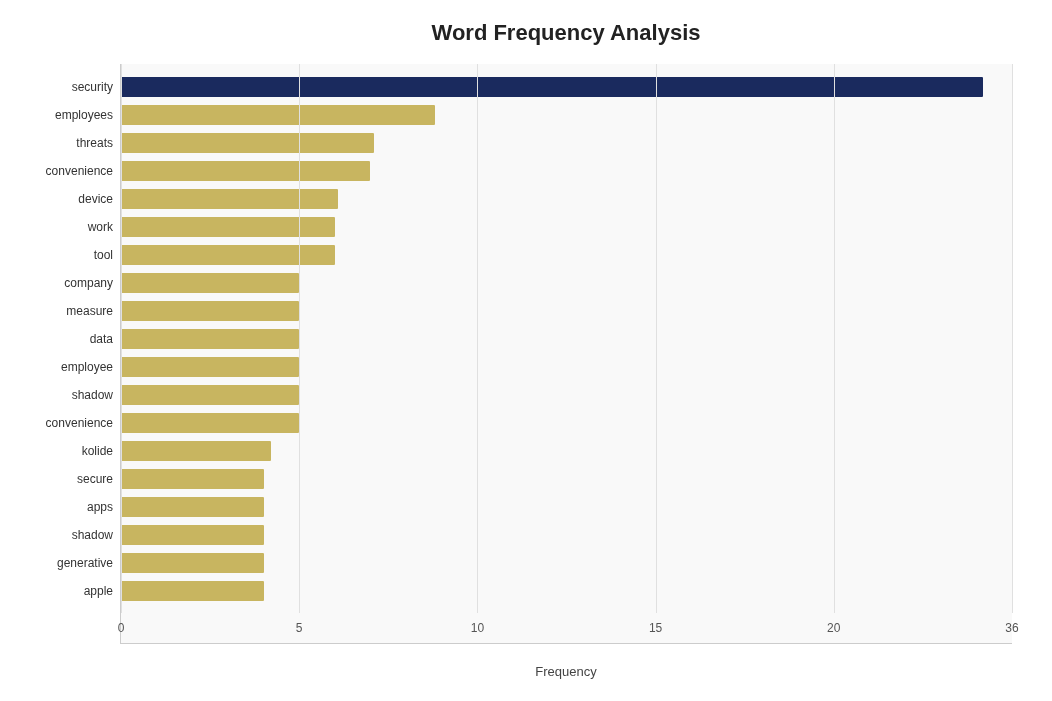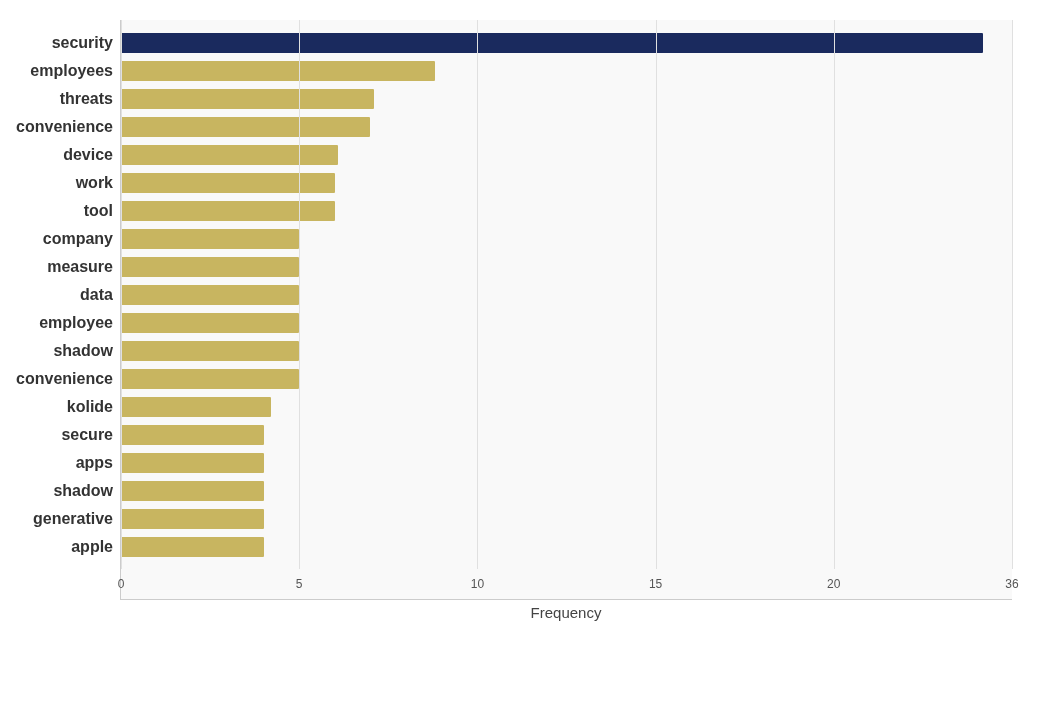--- a/index.html
+++ b/index.html
@@ -61,42 +61,42 @@
       align-items: center;
       height: 26px;
       margin-bottom: 2px;
       position: relative;
     }
     .bar-label {
       position: absolute;
       right: calc(100% + 8px);
       width: 110px;
       text-align: right;
-      font-size: 16px;
+      font-size: 12px;
       color: #333;
       white-space: nowrap;
-      font-weight: bold;
     }
     .bar {
       height: 20px;
       border-radius: 1px;
     }
     .bar-security { background: #1a2a5e; }
     .bar-other { background: #c8b560; }
     .x-axis-label {
       text-align: center;
-      font-size: 15px;
+      font-size: 13px;
       color: #444;
-      margin-top: 4px;
+      margin-top: 20px;
     }
   </style>
 </head>
 <body>
 
 <div class="chart-container">
+  <div class="chart-title">Word Frequency Analysis</div>
 
   <div class="chart-area">
 
     <div class="bars-wrapper">
 
     <div class="bar-row">
           <div class="bar-label">security</div>
           <div class="bar bar-security" style="width: 96.8%;"></div>
         </div>
         <div class="bar-row">

